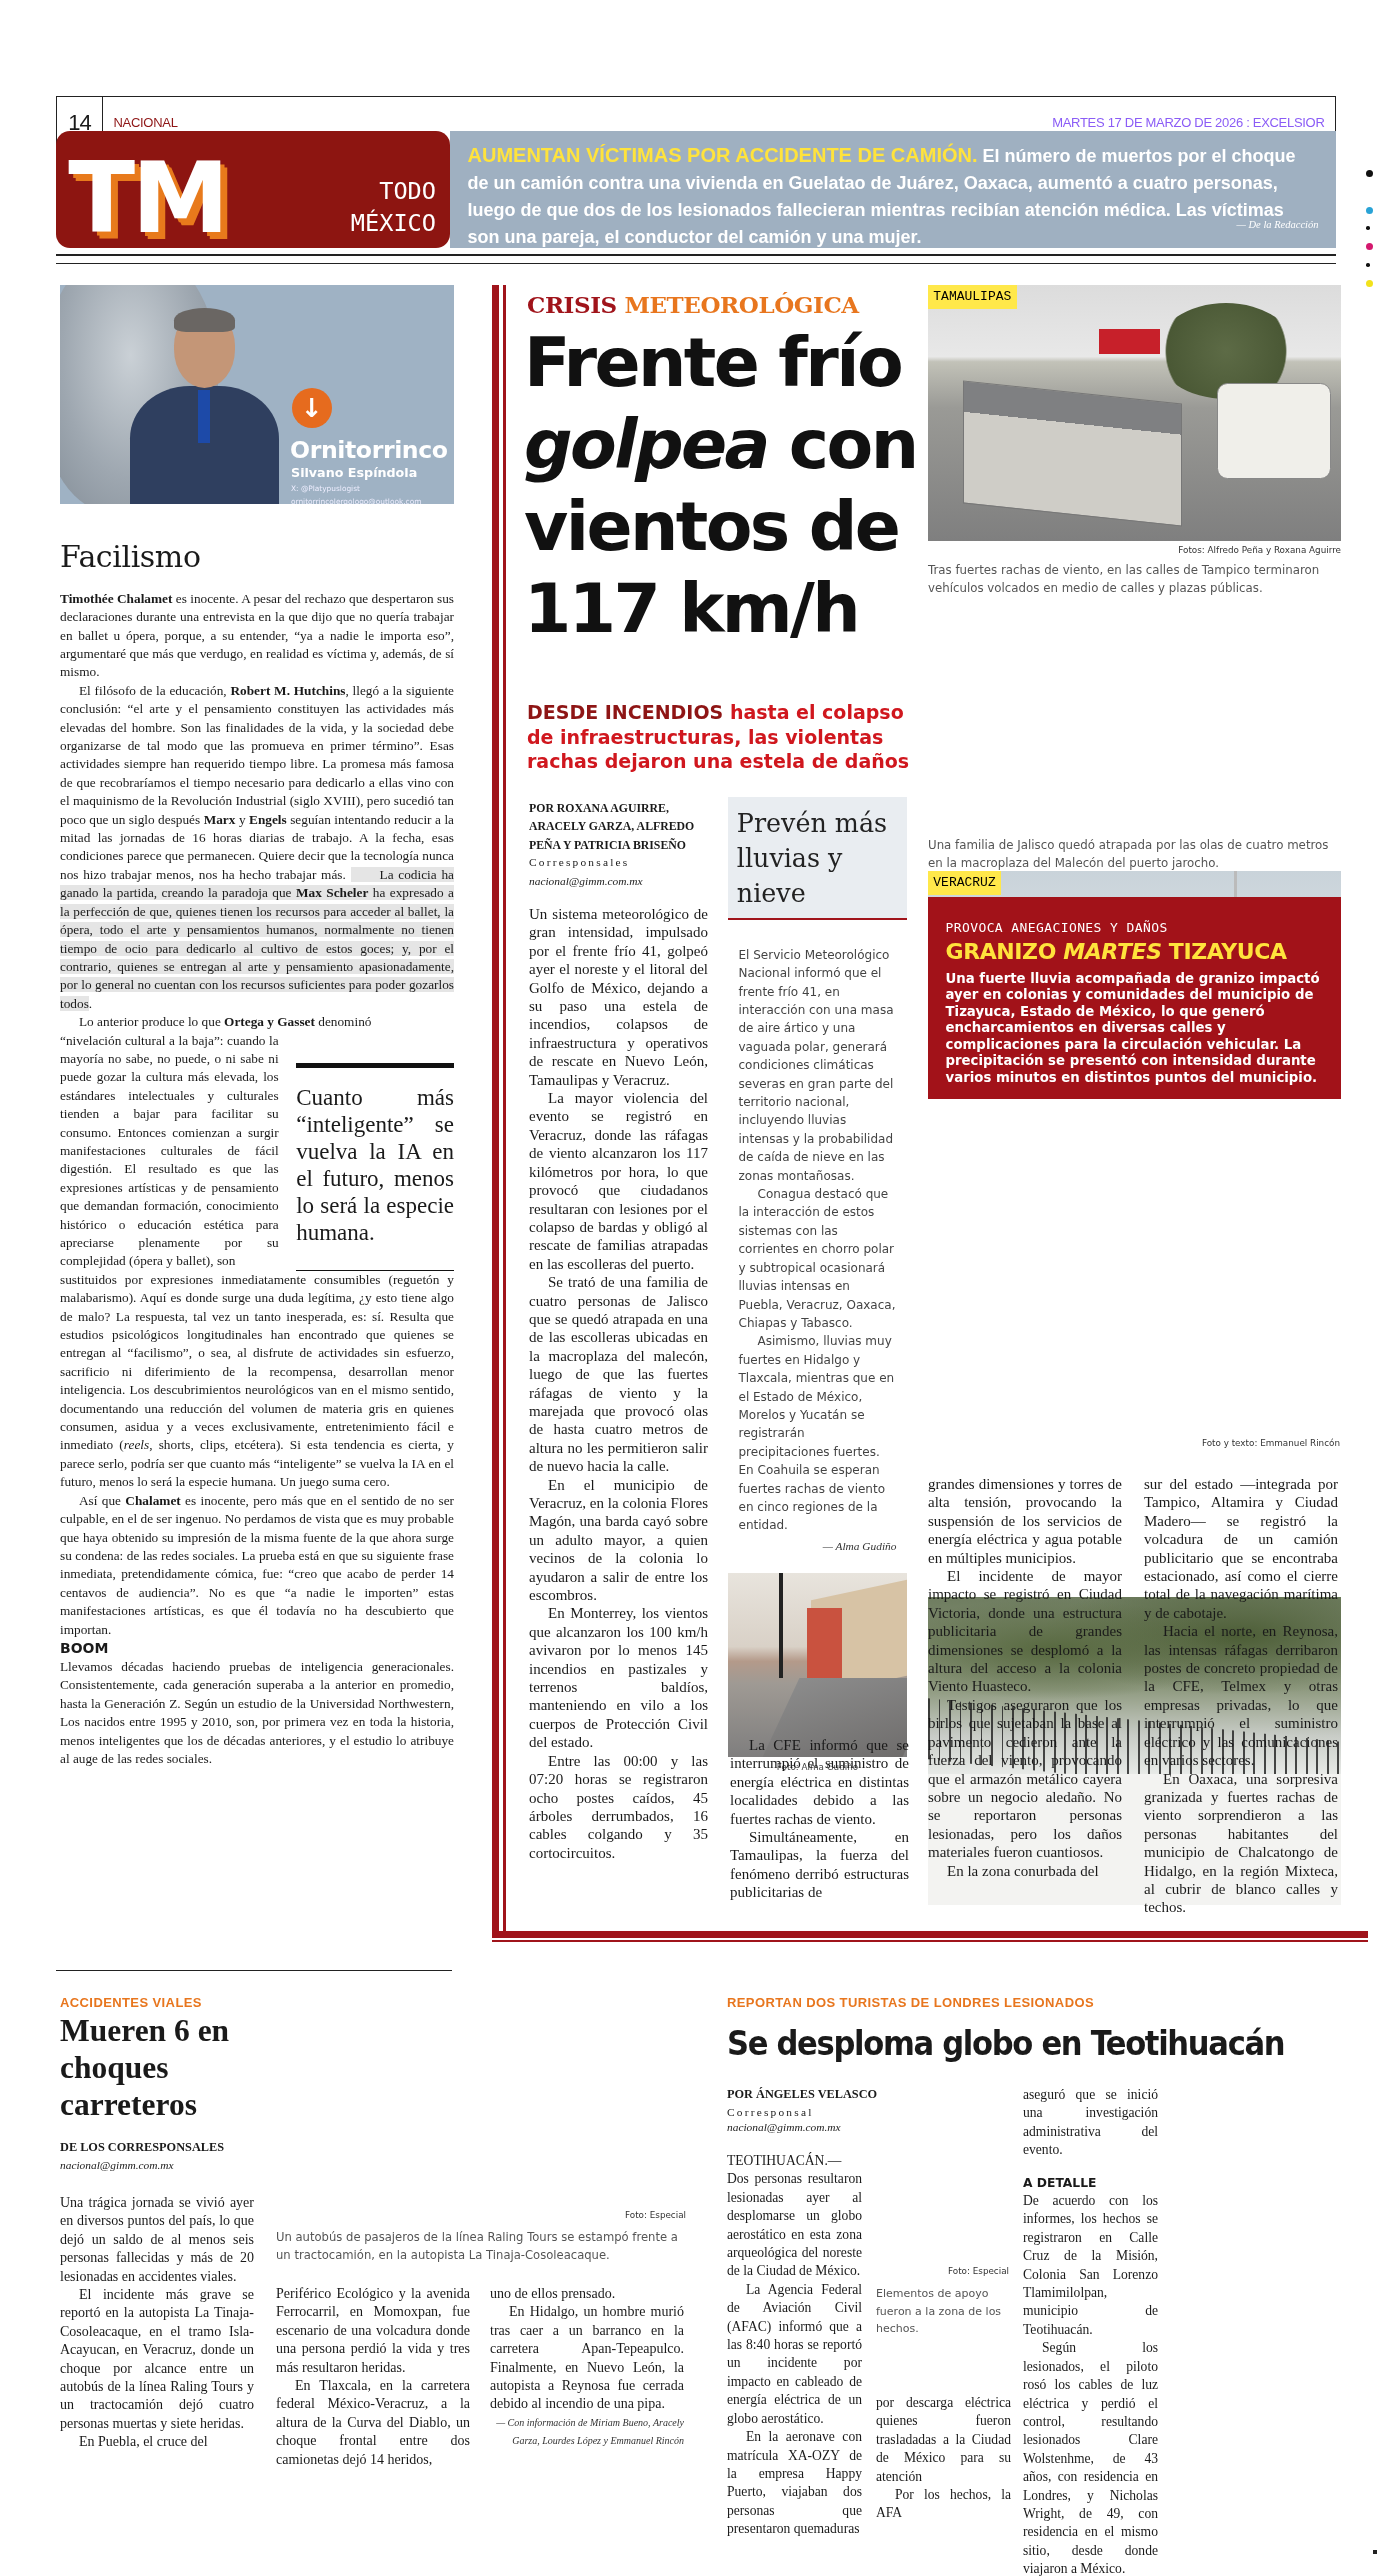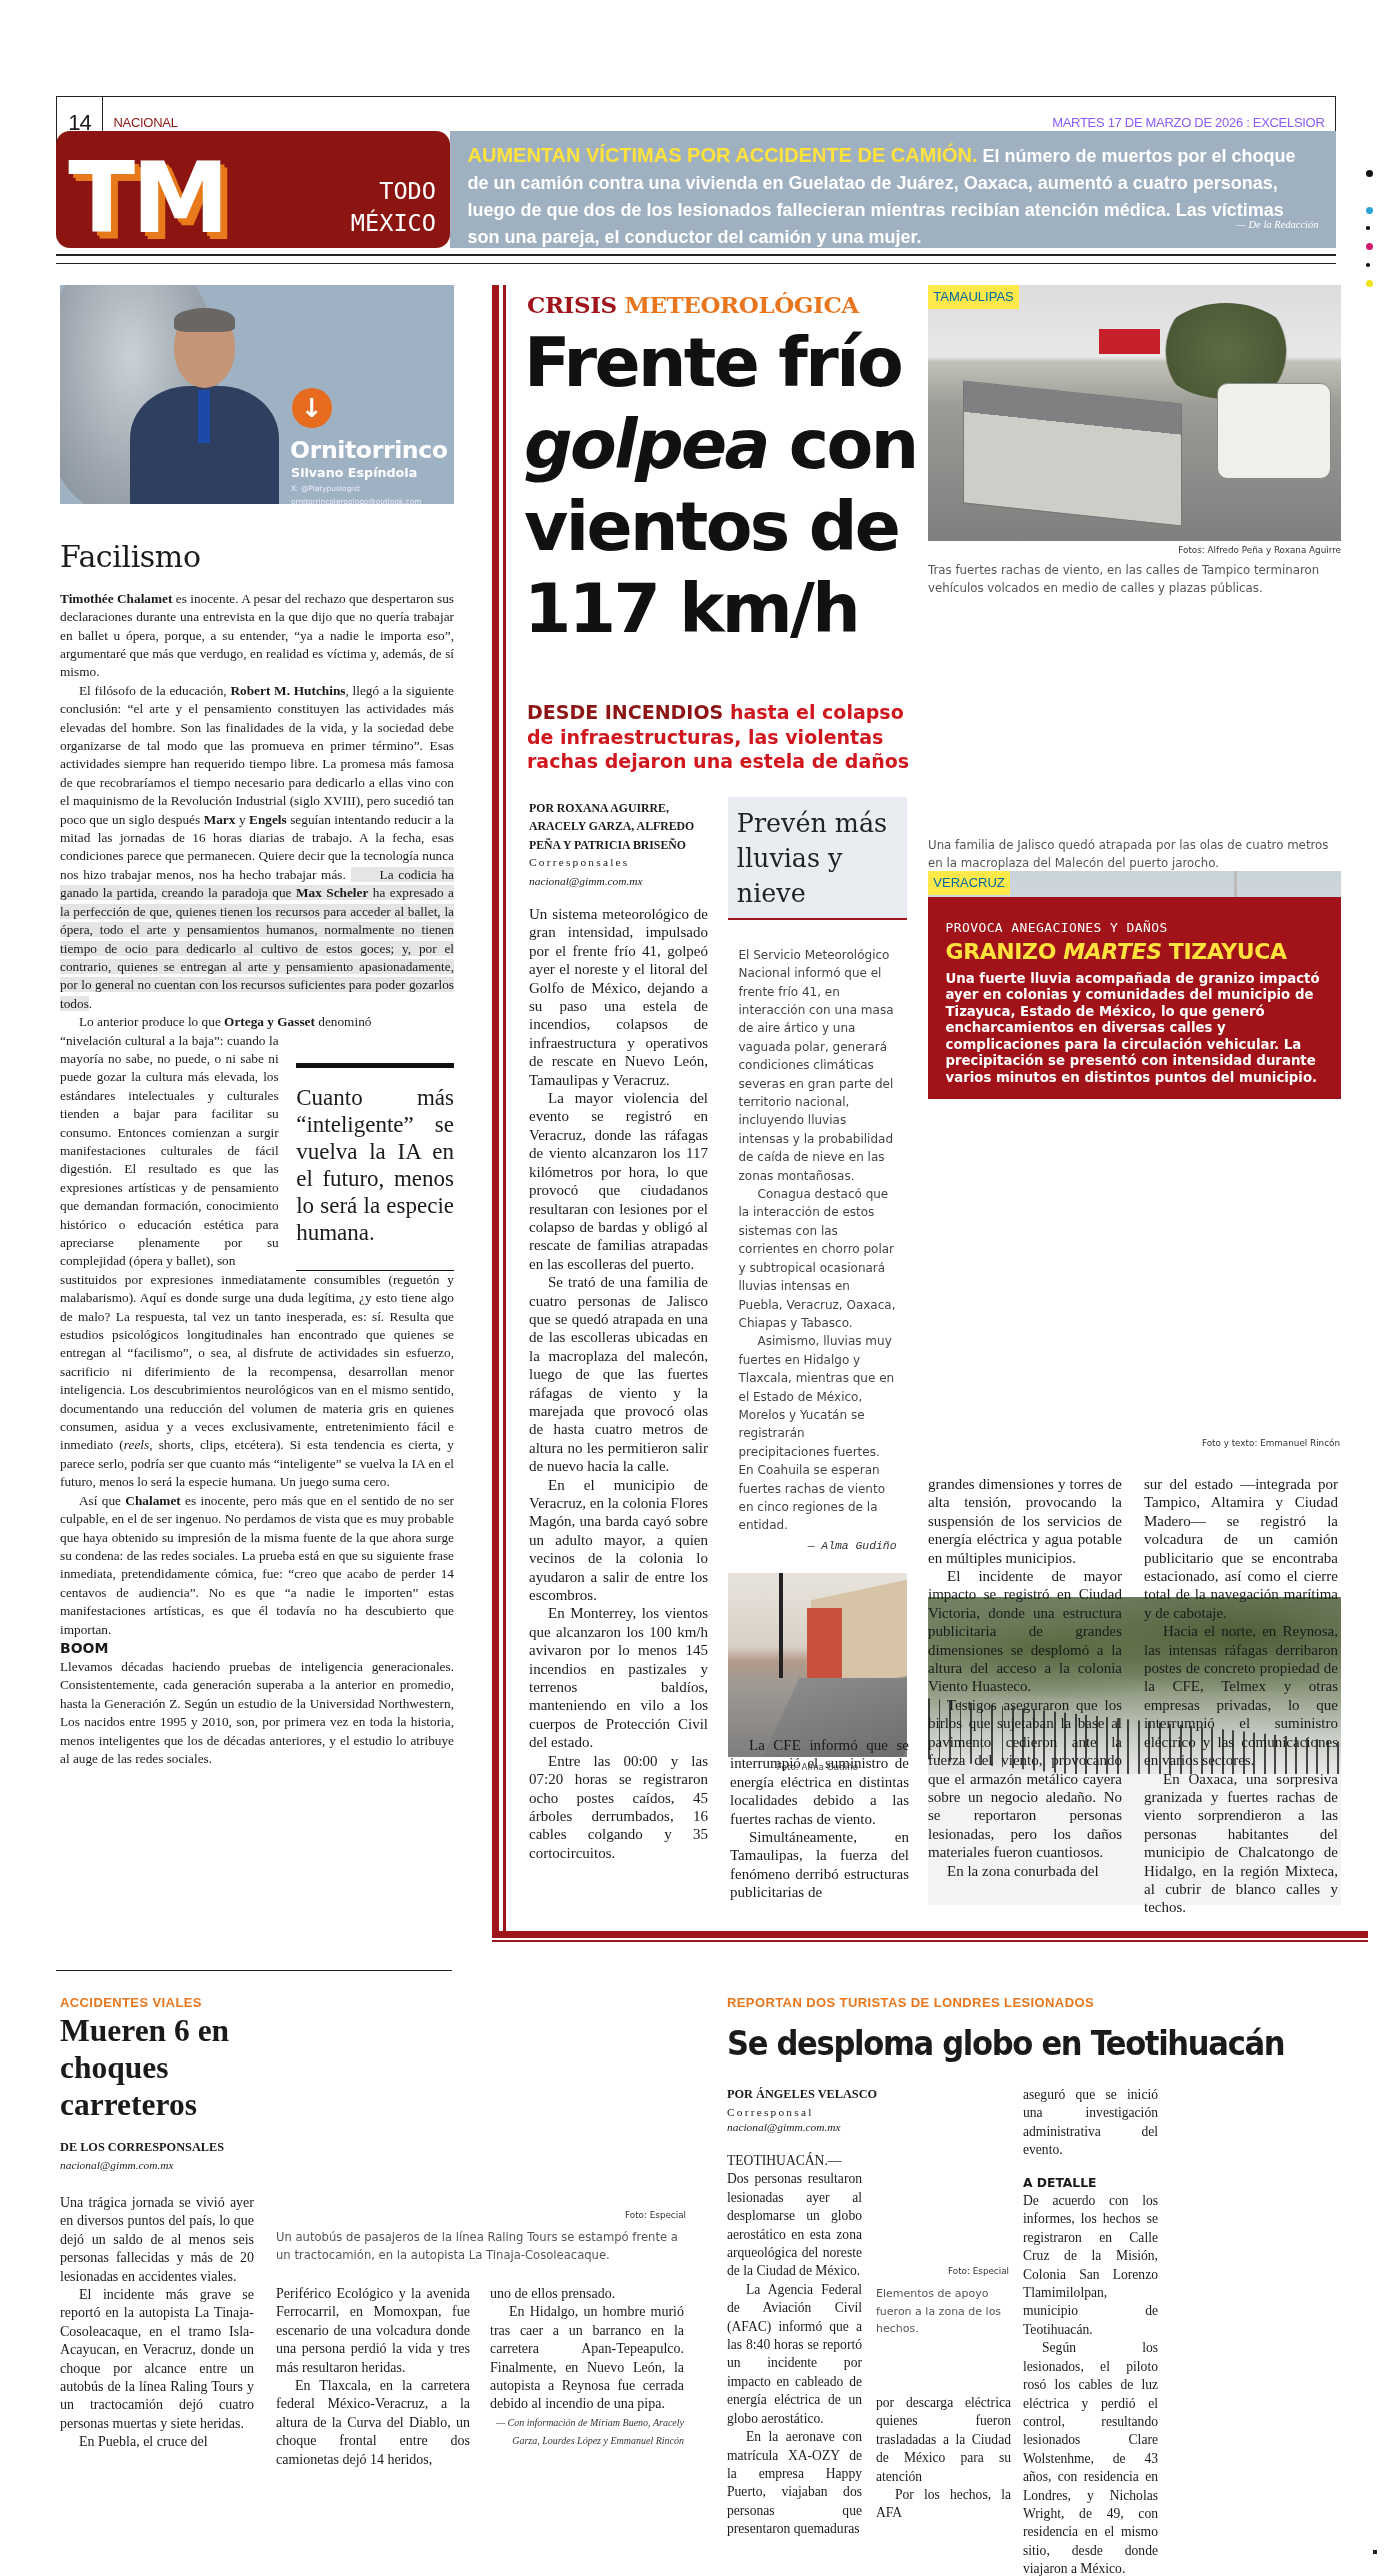--- a/index.html
+++ b/index.html
@@ -77,32 +77,32 @@
   .txt p { text-indent: 19px; }
   .txt p.first { text-indent: 0; }
   .main-col1 { left: 529px; top: 905px; width: 179px; }
 
   
   .side-box { left: 728px; top: 797px; width: 179px; }
   .side-head { background: #e9edf1; padding: 8.8px 8.8px 7px 8.8px; border-bottom: 2.6px solid #a0141b; font-family: "DejaVu Serif", serif; font-size: 25.4px; line-height: 35px; color: #222; }
   .side-body { margin-top: 26px; padding: 0 10.5px 0 10.5px; font-family: "DejaVu Sans", sans-serif; font-size: 12px; line-height: 18.4px; color: #444; }
   .side-body p { text-indent: 19px; }
   .side-body p.first { text-indent: 0; }
-  .side-credit { text-align: right; font-family: Liberation Mono, monospace; font-style: italic; font-size: 11.4px; margin-top: 1.8px; color: #333; }
+  .side-credit { text-align: right; font-family: Liberation Serif, serif; font-style: italic; font-size: 11.4px; margin-top: 1.8px; color: #333; }
   .side-photo { margin-top: 17.5px; width: 179px; height: 184px; background: linear-gradient(180deg, #e8e4dd 0%, #d9d1c7 40%, #b49a8a 48%, #9f9a94 60%, #7f7e7e 100%); position: relative; overflow: hidden; }
   .street-bldg { position: absolute; right: 0; top: 17.5px; width: 96px; height: 96px; background: #d7c3a5; transform: skewY(-12deg); }
   .street-church { position: absolute; left: 79px; top: 35px; width: 35px; height: 70px; background: #c9523f; }
   .street-road { position: absolute; left: 53px; bottom: 0; width: 140px; height: 79px; background: linear-gradient(160deg, #8c8c8c, #6f6d6c); transform: skewX(-25deg); }
   .street-pole { position: absolute; left: 51px; top: 0; width: 3.5px; height: 105px; background: #222; }
   .side-photo-credit { margin-top: 5.3px; text-align: center; font-family: "DejaVu Sans", sans-serif; font-size: 8.8px; color: #444; }
   .main-col2 { left: 730px; top: 1736px; width: 179px; }
 
   
   .photo { background: #999; position: relative; overflow: hidden; }
-  .tag { position: absolute; left: 0; top: 0; background: #ffe84a; font-family: Liberation Sans, sans-serif; font-size: 13px; padding: 4.4px 5.3px; color: #0369a1; }
+  .tag { position: absolute; left: 0; top: 0; background: #ffe84a; font-family: Liberation Mono, monospace; font-size: 13px; padding: 4.4px 5.3px; color: #000000; }
   .ph-tam { left: 928px; top: 285px; width: 413px; height: 256px; background: linear-gradient(180deg, #dcdcdc 0%, #e8e8e8 28%, #c2c2b8 30%, #9a9a96 48%, #7f7f7f 100%); }
   .tam-box { position: absolute; left: 35px; top: 107px; width: 219px; height: 123px; background: linear-gradient(180deg, #7f8082 0 25%, #cfcdc7 25% 100%); border: 1.8px solid #777; transform: skewY(6deg); }
   .tam-cab { position: absolute; left: 289px; top: 98px; width: 114px; height: 96px; background: #f0efea; border-radius: 10.5px; border: 1.8px solid #888; }
   .tam-tree { position: absolute; left: 228px; top: 17.5px; width: 140px; height: 96px; border-radius: 50%; background: radial-gradient(circle, #5d6b46 0%, #4a5835 70%, transparent 72%); }
   .tam-sign { position: absolute; left: 171px; top: 44px; width: 61px; height: 24.5px; background: #c7202a; }
   .cap-credit { font-family: "DejaVu Sans", sans-serif; font-size: 8.8px; color: #333; text-align: right; }
   .cap-text { font-family: "DejaVu Sans", sans-serif; font-size: 11.8px; line-height: 17.5px; color: #555; }
   .cap1-credit { left: 928px; top: 545px; width: 413px; }
   .cap1-text { left: 928px; top: 562px; width: 413px; }
 

